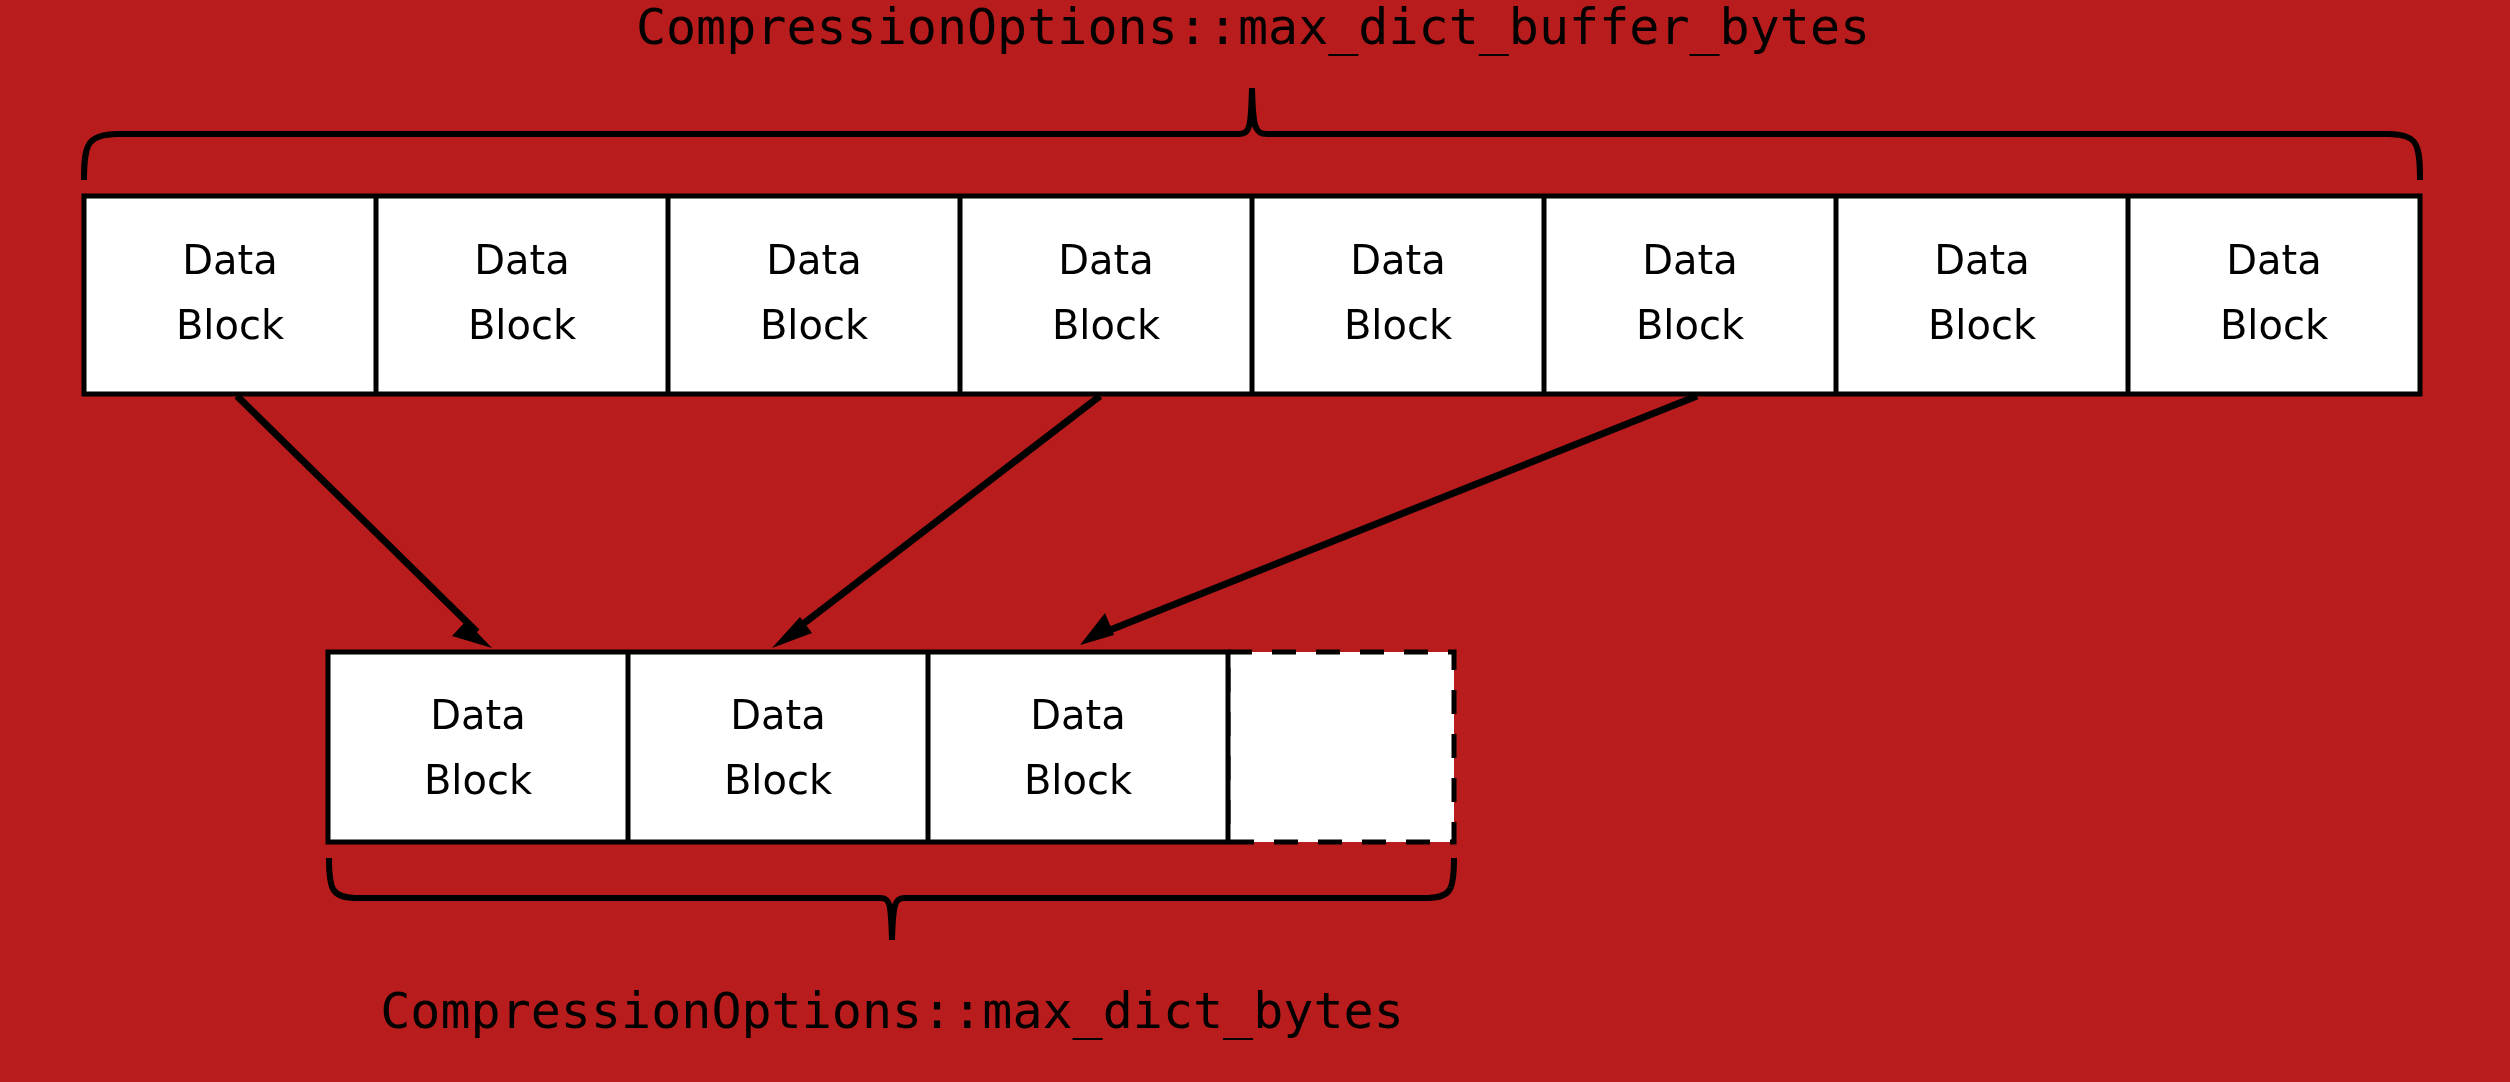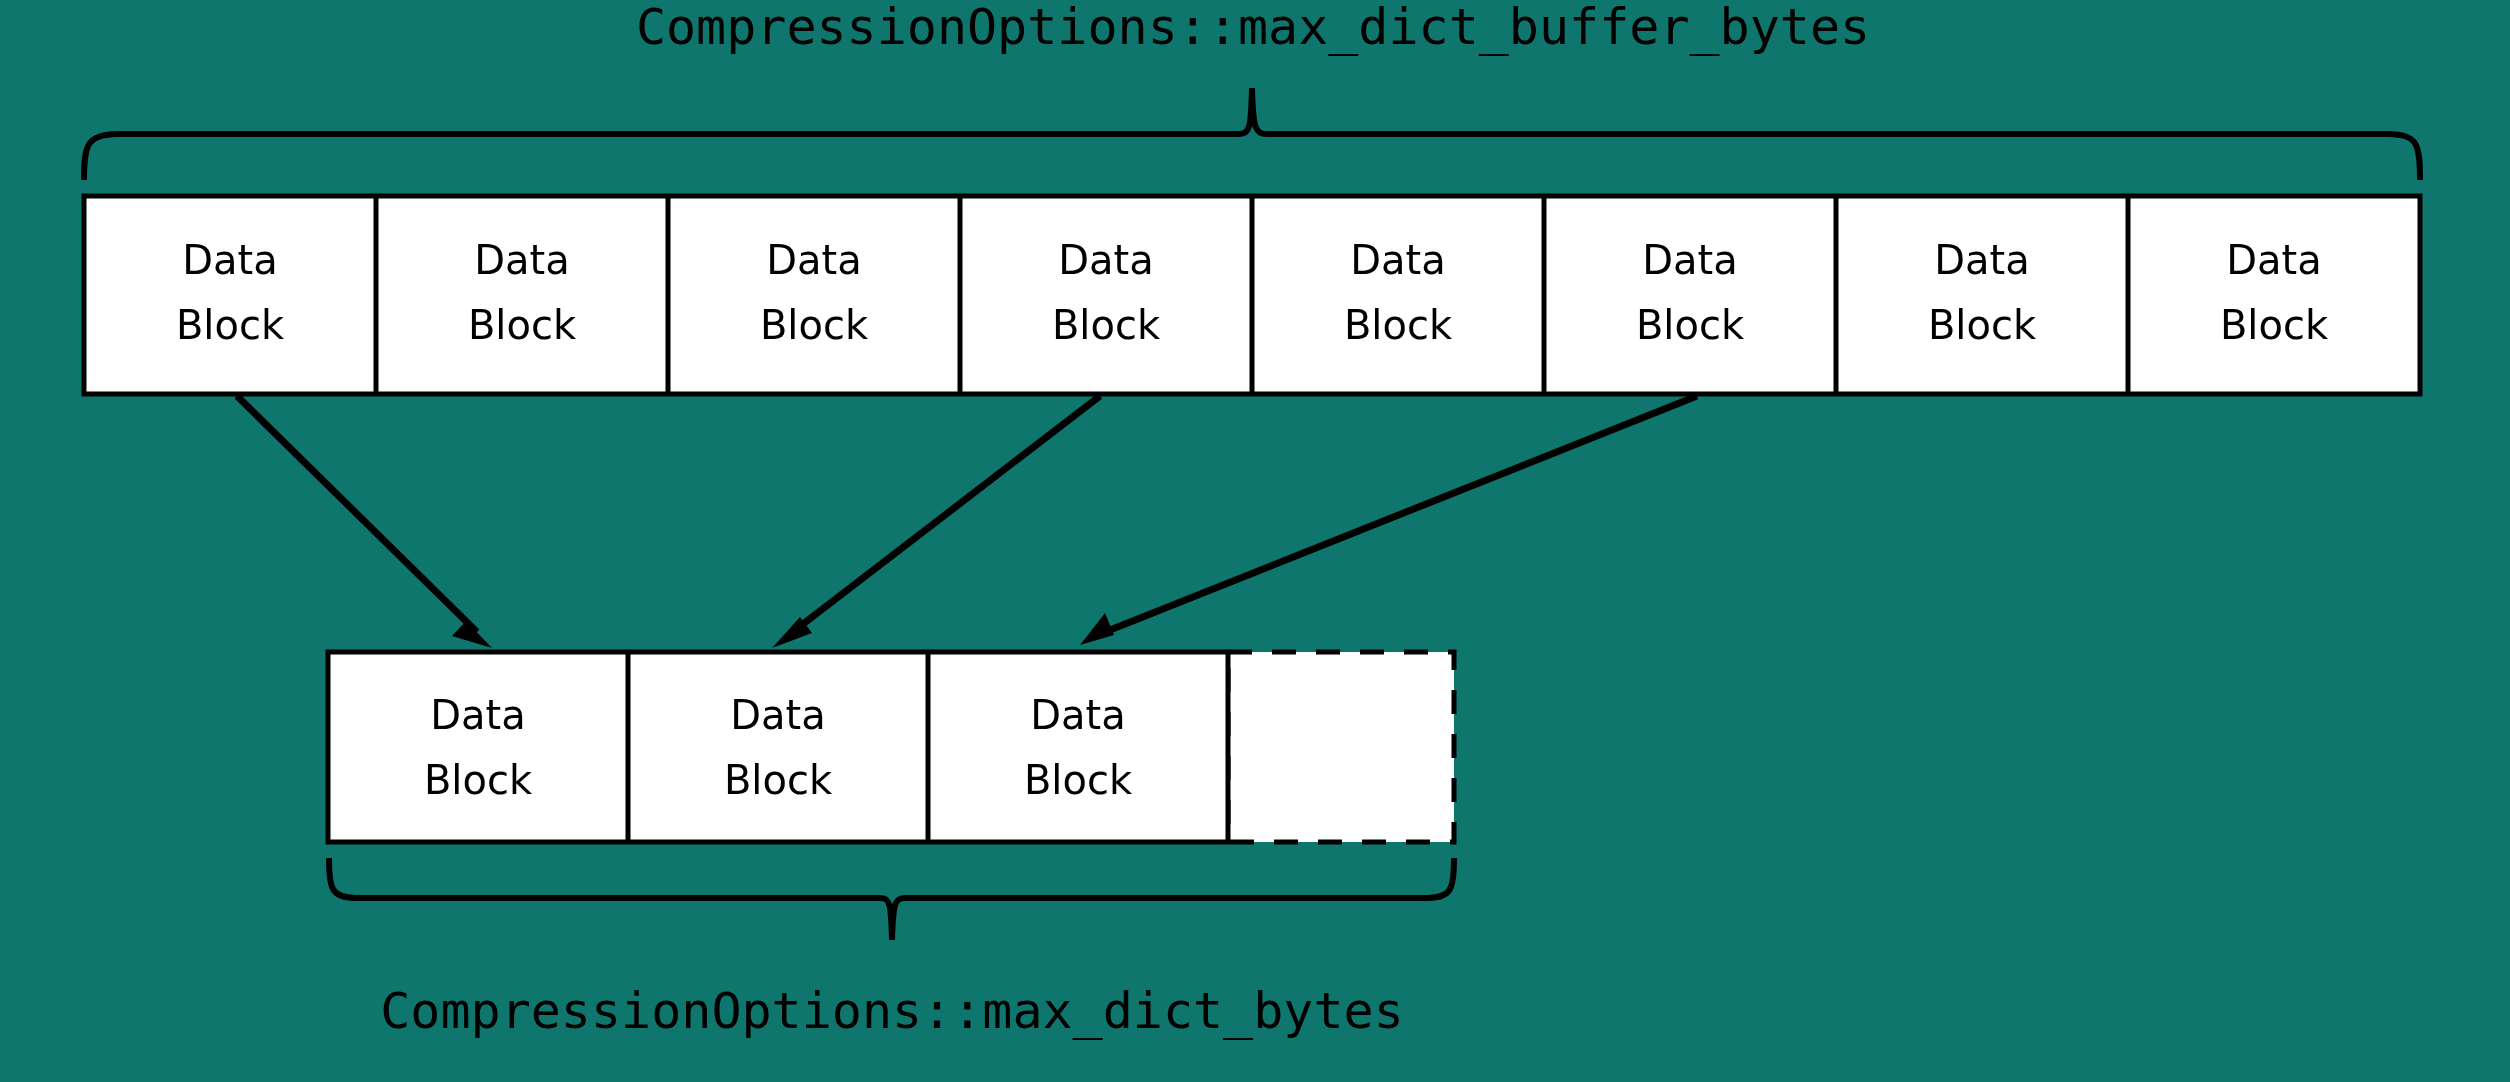--- a/index.html
+++ b/index.html
@@ -4,21 +4,21 @@
 <style>
   html, body {
     margin: 0;
     padding: 0;
     background: #ffffff;
   }
   #diagram-root {
     position: relative;
     width: 2510px;
     height: 1082px;
-    background: #0f766e;
+    background: #b91c1c;
     font-family: "DejaVu Sans", sans-serif;
     overflow: hidden;
   }
   svg.canvas {
     position: absolute;
     left: 0;
     top: 0;
     width: 2510px;
     height: 1082px;
     display: block;

